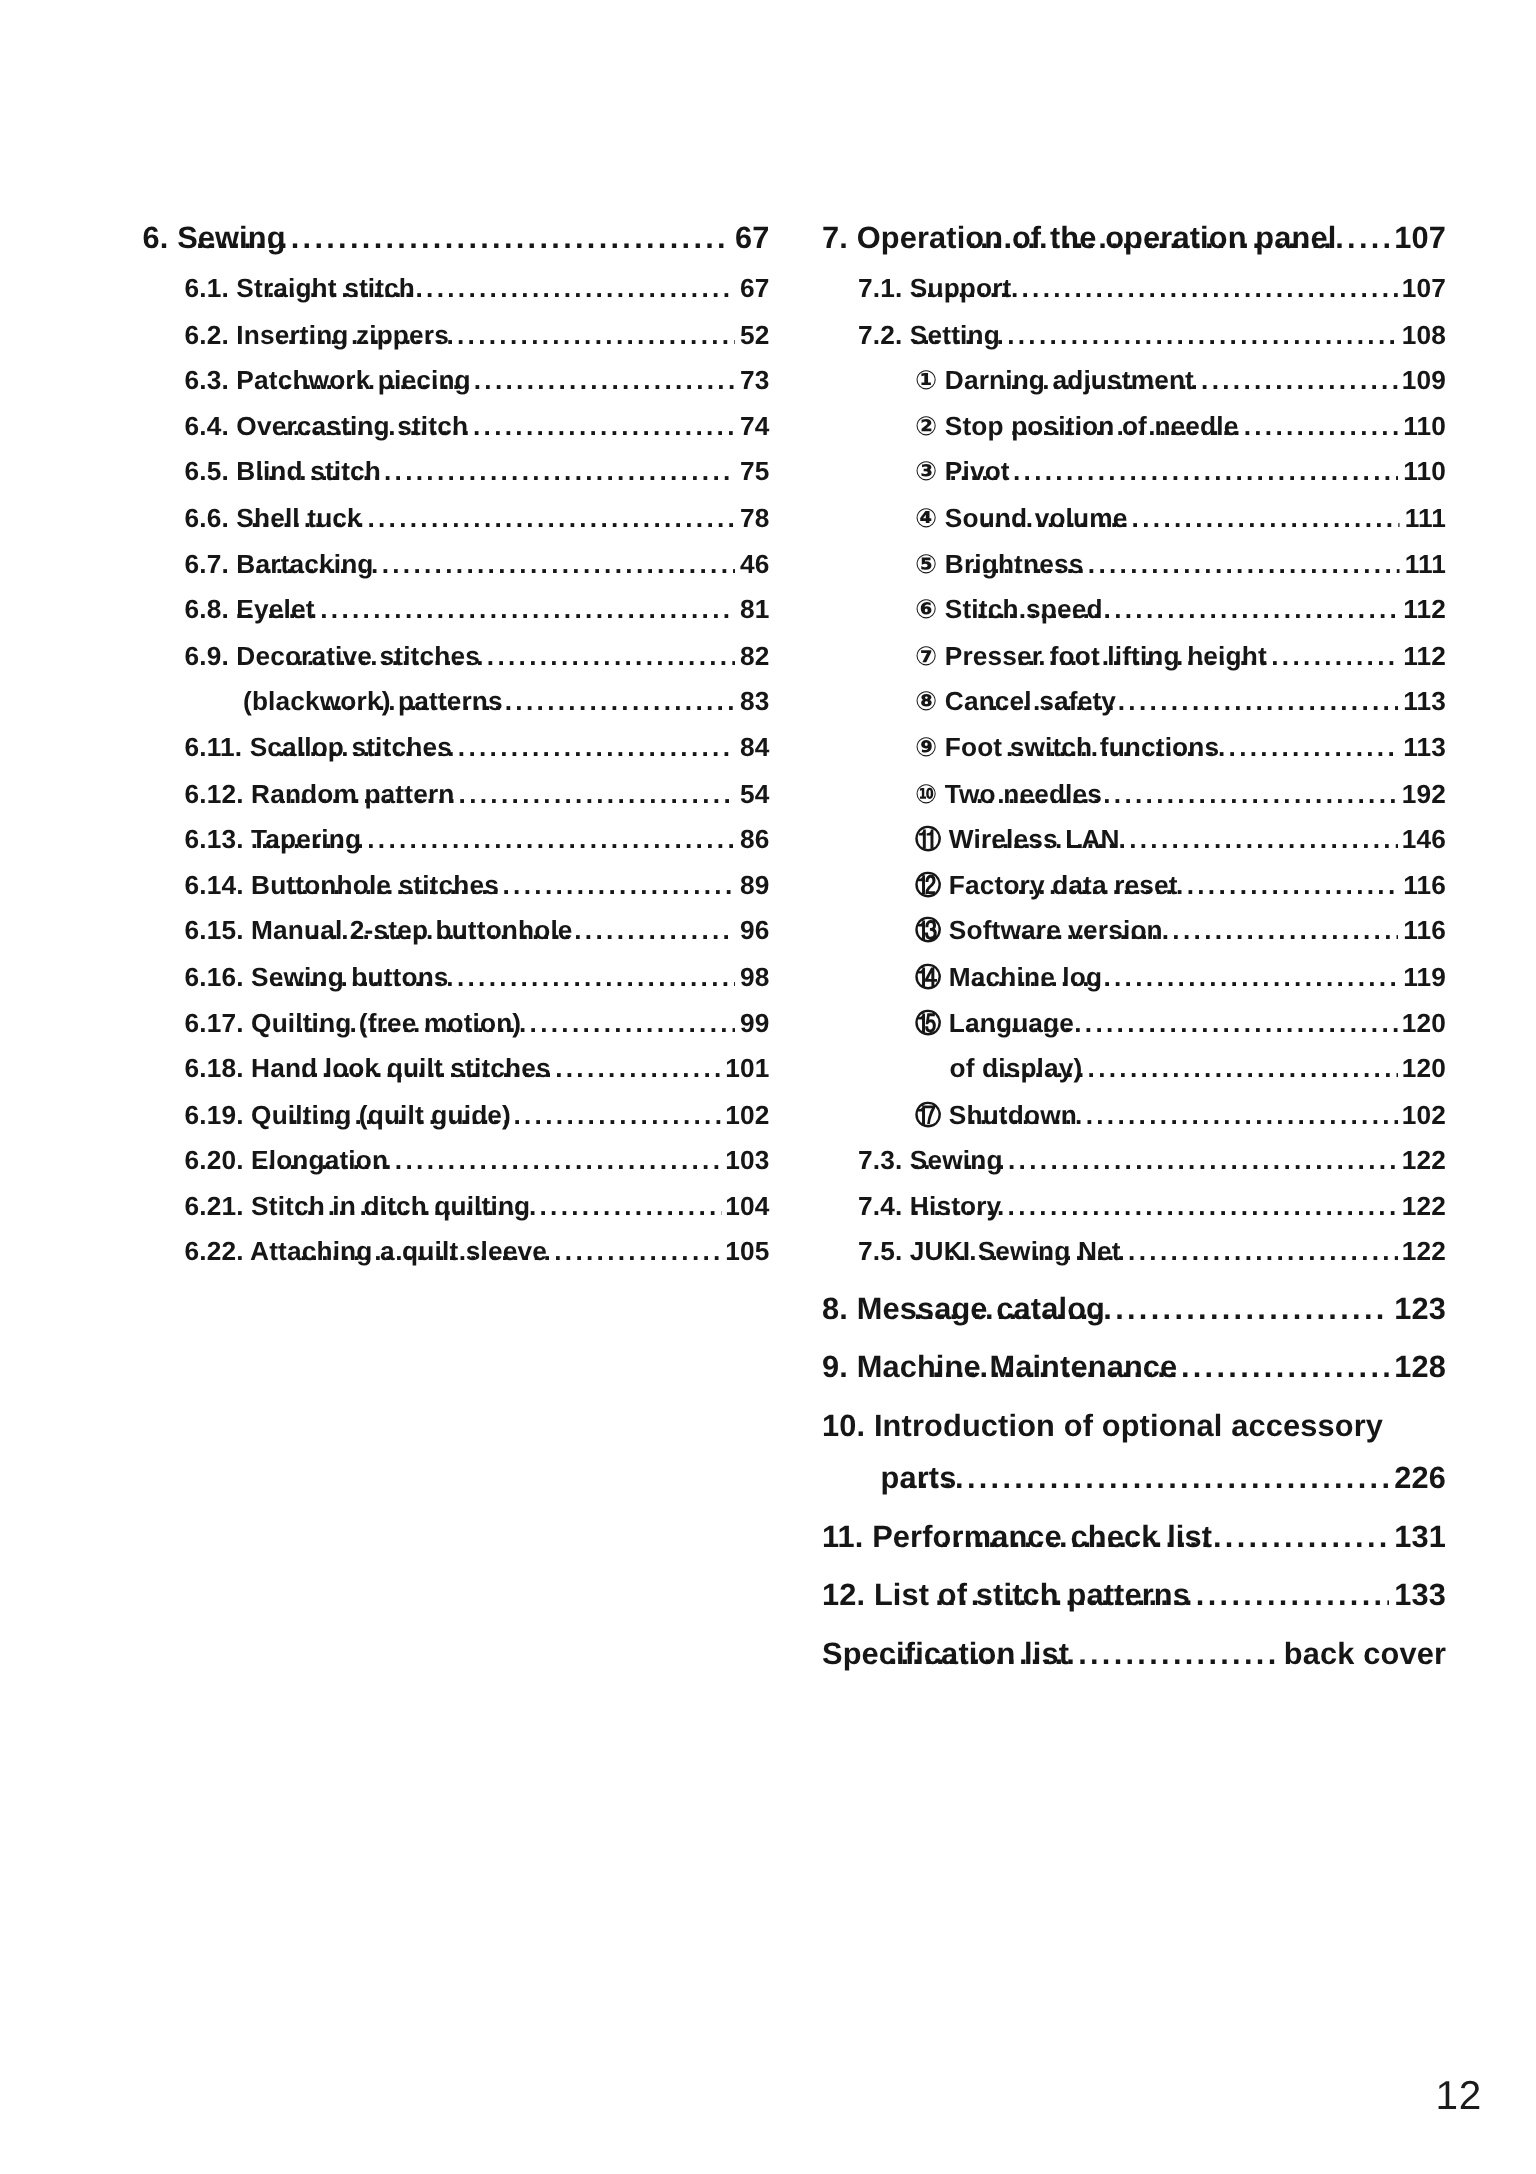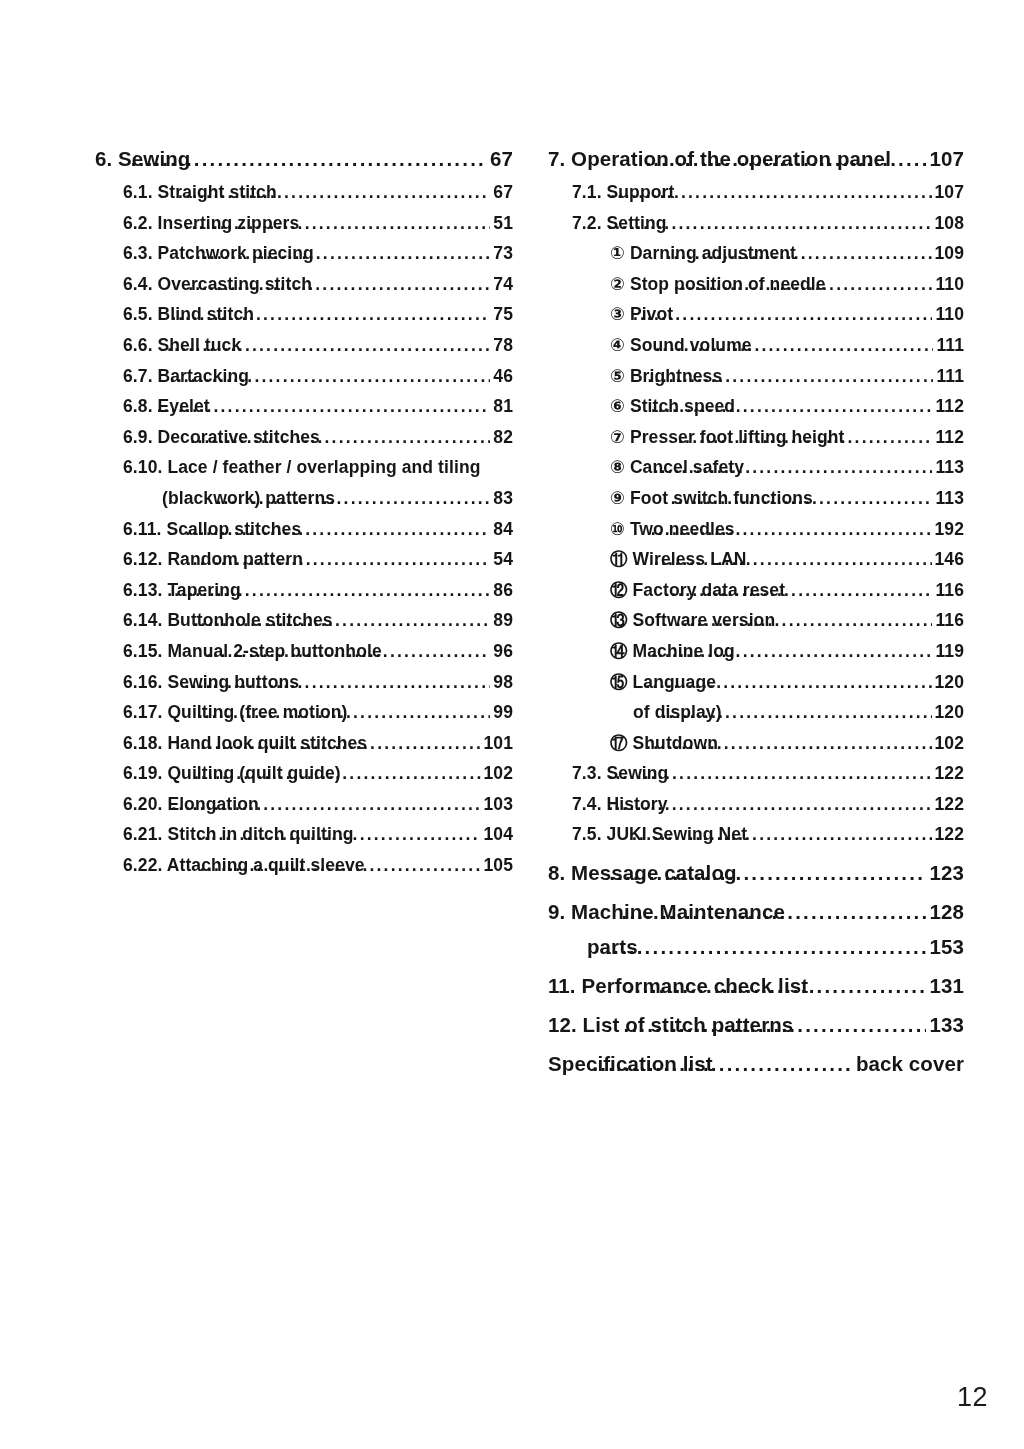--- a/index.html
+++ b/index.html
@@ -62,21 +62,21 @@
           <span class="pg">67</span>
         </div>
         <div class="row lvl2">
           <span class="label">6.1. Straight stitch</span>
           <span class="leader"></span>
           <span class="pg">67</span>
         </div>
         <div class="row lvl2">
           <span class="label">6.2. Inserting zippers</span>
           <span class="leader"></span>
-          <span class="pg">51</span>
+          <span class="pg">52</span>
         </div>
         <div class="row lvl2">
           <span class="label">6.3. Patchwork piecing</span>
           <span class="leader"></span>
           <span class="pg">73</span>
         </div>
         <div class="row lvl2">
           <span class="label">6.4. Overcasting stitch</span>
           <span class="leader"></span>
           <span class="pg">74</span>
@@ -98,23 +98,20 @@
         </div>
         <div class="row lvl2">
           <span class="label">6.8. Eyelet</span>
           <span class="leader"></span>
           <span class="pg">81</span>
         </div>
         <div class="row lvl2">
           <span class="label">6.9. Decorative stitches</span>
           <span class="leader"></span>
           <span class="pg">82</span>
-        </div>
-        <div class="row lvl2">
-          <span class="label">6.10. Lace / feather / overlapping and tiling</span>
         </div>
         <div class="row lvl2 cont">
           <span class="label">(blackwork) patterns</span>
           <span class="leader"></span>
           <span class="pg">83</span>
         </div>
         <div class="row lvl2">
           <span class="label">6.11. Scallop stitches</span>
           <span class="leader"></span>
           <span class="pg">84</span>
@@ -294,24 +291,27 @@
         <div class="row lvl1">
           <span class="label">8. Message catalog</span>
           <span class="leader"></span>
           <span class="pg">123</span>
         </div>
         <div class="row lvl1">
           <span class="label">9. Machine Maintenance</span>
           <span class="leader"></span>
           <span class="pg">128</span>
         </div>
+        <div class="row lvl1">
+          <span class="label">10. Introduction of optional accessory</span>
+        </div>
         <div class="row lvl1 cont">
           <span class="label">parts</span>
           <span class="leader"></span>
-          <span class="pg">153</span>
+          <span class="pg">226</span>
         </div>
         <div class="row lvl1">
           <span class="label">11. Performance check list</span>
           <span class="leader"></span>
           <span class="pg">131</span>
         </div>
         <div class="row lvl1">
           <span class="label">12. List of stitch patterns</span>
           <span class="leader"></span>
           <span class="pg">133</span>

